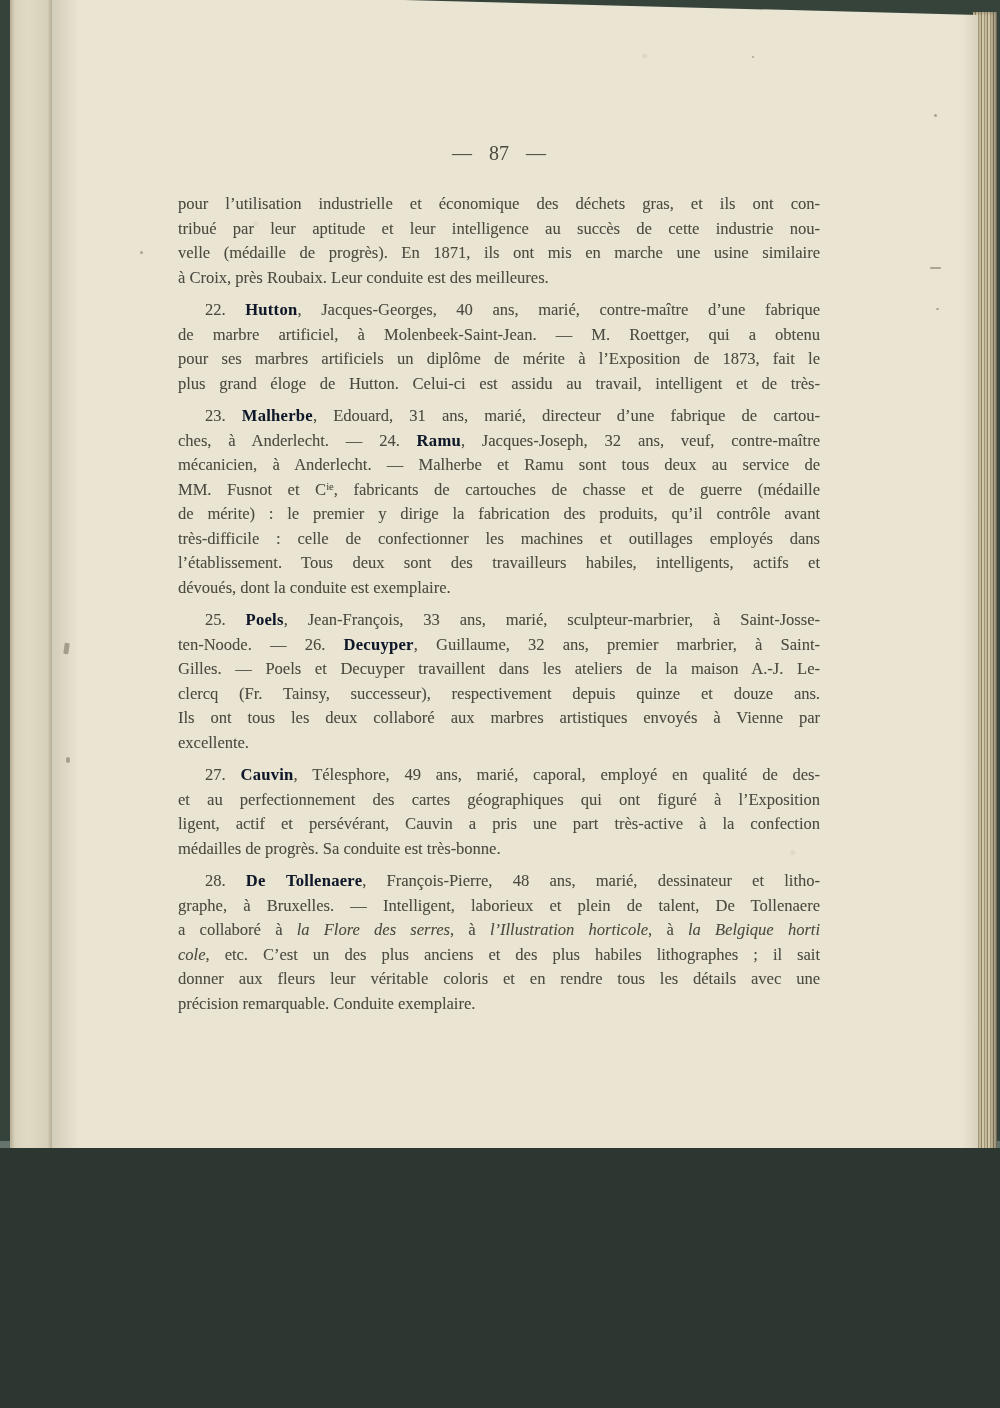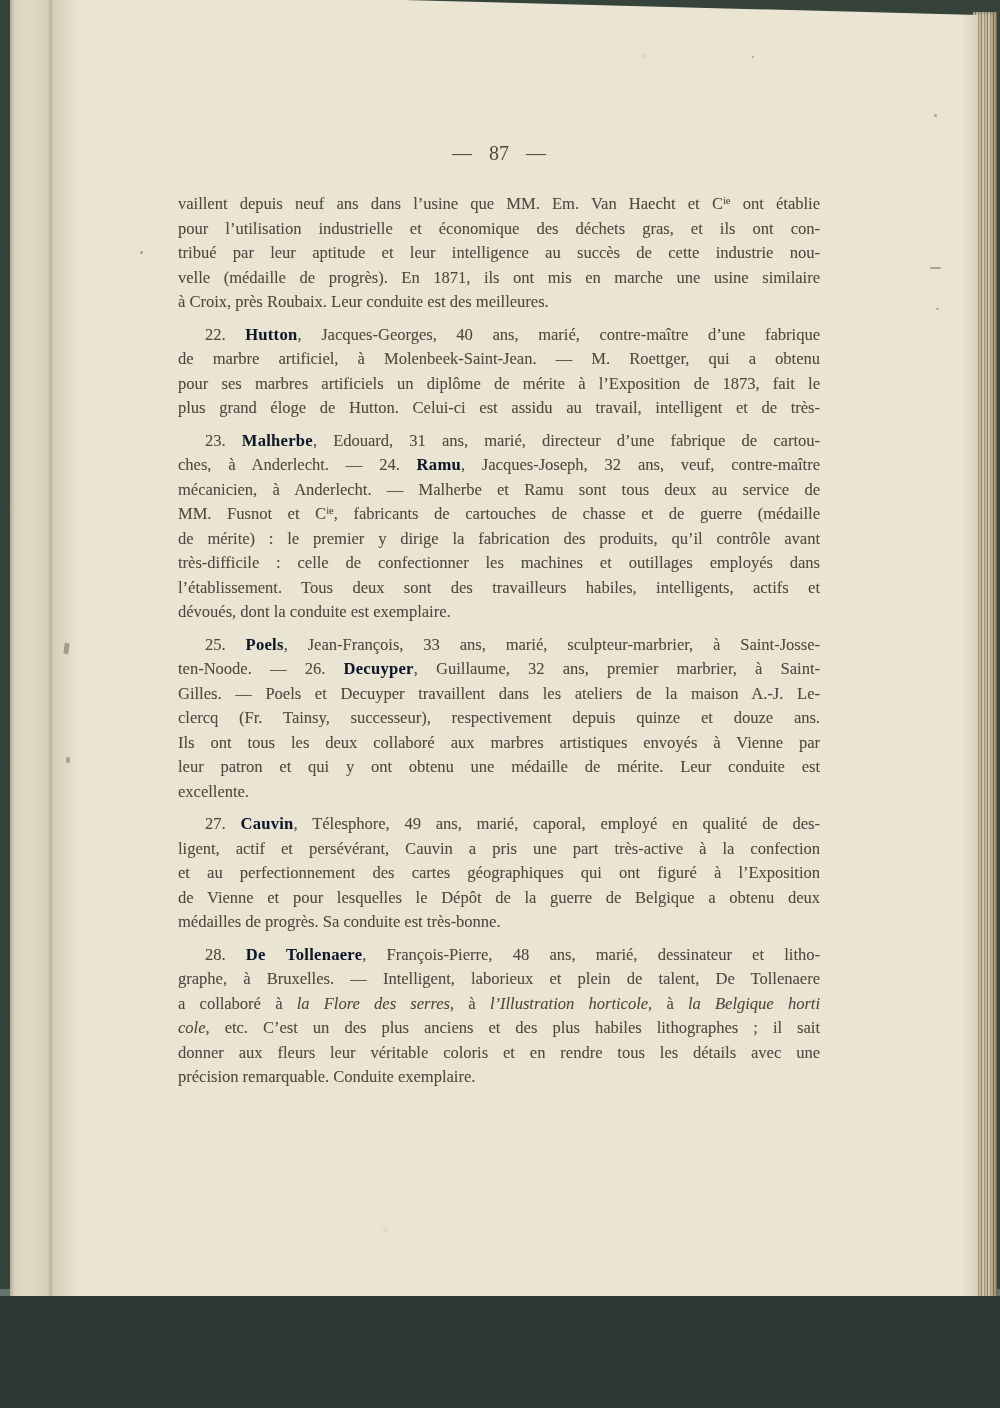--- a/index.html
+++ b/index.html
@@ -3,21 +3,21 @@
 <meta charset="utf-8">
 <style>
   html, body { margin: 0; padding: 0; }
   body {
     background: var(--cover_green_dark, #2b3730);
     font-family: "Liberation Serif", "DejaVu Serif", serif;
   }
   .book {
     position: relative;
     width: 1000px;
-    height: 1296px;
+    height: 1148px;
     background: var(--cover_green, #35433b);
     overflow: hidden;
   }
   
   .bottom-strip {
     position: absolute;
     left: 0; right: 0; bottom: 0;
     height: 7px;
     background: var(--bottom_strip, #6e7d78);
     opacity: .85;
@@ -108,21 +108,20 @@
     <div class="speck dash" style="left:12px; top:643px; width:5px; height:11px; transform:rotate(8deg);"></div>
     <div class="speck" style="left:14px; top:757px; width:4px; height:6px;"></div>
     <div class="speck" style="left:530px; top:1320px; width:3px; height:3px;"></div>
     <div class="speck" style="left:884px; top:308px; width:3px; height:2px;"></div>
     <div class="speck" style="left:700px; top:56px; width:2px; height:2px;"></div>
 
     <div class="text-block">
       <div class="header">— 87 —</div>
       <div class="paragraphs">
           <div class="para">
-            <div class="line first"><span>vaillent depuis neuf ans dans l’usine que MM. Em. Van Haecht et C</span><sup>ie</sup><span> ont établie</span></div>
             <div class="line"><span>pour l’utilisation industrielle et économique des déchets gras, et ils ont con-</span></div>
             <div class="line"><span>tribué par leur aptitude et leur intelligence au succès de cette industrie nou-</span></div>
             <div class="line"><span>velle (médaille de progrès). En 1871, ils ont mis en marche une usine similaire</span></div>
             <div class="line last"><span>à Croix, près Roubaix. Leur conduite est des meilleures.</span></div>
           </div>
           <div class="para indent">
             <div class="line first"><span>22. </span><span class="b">Hutton</span><span>, Jacques-Georges, 40 ans, marié, contre-maître d’une fabrique</span></div>
             <div class="line"><span>de marbre artificiel, à Molenbeek-Saint-Jean. — M. Roettger, qui a obtenu</span></div>
             <div class="line"><span>pour ses marbres artificiels un diplôme de mérite à l’Exposition de 1873, fait le</span></div>
             <div class="line"><span>plus grand éloge de Hutton. Celui-ci est assidu au travail, intelligent et de très-</span></div>
@@ -136,28 +135,26 @@
             <div class="line"><span>très-difficile : celle de confectionner les machines et outillages employés dans</span></div>
             <div class="line"><span>l’établissement. Tous deux sont des travailleurs habiles, intelligents, actifs et</span></div>
             <div class="line last"><span>dévoués, dont la conduite est exemplaire.</span></div>
           </div>
           <div class="para indent">
             <div class="line first"><span>25. </span><span class="b">Poels</span><span>, Jean-François, 33 ans, marié, sculpteur-marbrier, à Saint-Josse-</span></div>
             <div class="line"><span>ten-Noode. — 26. </span><span class="b">Decuyper</span><span>, Guillaume, 32 ans, premier marbrier, à Saint-</span></div>
             <div class="line"><span>Gilles. — Poels et Decuyper travaillent dans les ateliers de la maison A.-J. Le-</span></div>
             <div class="line"><span>clercq (Fr. Tainsy, successeur), respectivement depuis quinze et douze ans.</span></div>
             <div class="line"><span>Ils ont tous les deux collaboré aux marbres artistiques envoyés à Vienne par</span></div>
-            <div class="line"><span>leur patron et qui y ont obtenu une médaille de mérite. Leur conduite est</span></div>
             <div class="line last"><span>excellente.</span></div>
           </div>
           <div class="para indent">
             <div class="line first"><span>27. </span><span class="b">Cauvin</span><span>, Télesphore, 49 ans, marié, caporal, employé en qualité de des-</span></div>
+            <div class="line"><span>et au perfectionnement des cartes géographiques qui ont figuré à l’Exposition</span></div>
             <div class="line"><span>ligent, actif et persévérant, Cauvin a pris une part très-active à la confection</span></div>
-            <div class="line"><span>et au perfectionnement des cartes géographiques qui ont figuré à l’Exposition</span></div>
-            <div class="line"><span>de Vienne et pour lesquelles le Dépôt de la guerre de Belgique a obtenu deux</span></div>
             <div class="line last"><span>médailles de progrès. Sa conduite est très-bonne.</span></div>
           </div>
           <div class="para indent">
             <div class="line first"><span>28. </span><span class="b">De Tollenaere</span><span>, François-Pierre, 48 ans, marié, dessinateur et litho-</span></div>
             <div class="line"><span>graphe, à Bruxelles. — Intelligent, laborieux et plein de talent, De Tollenaere</span></div>
             <div class="line"><span>a collaboré à </span><span class="i">la Flore des serres</span><span>, à </span><span class="i">l’Illustration horticole</span><span>, à </span><span class="i">la Belgique horti</span></div>
             <div class="line"><span class="i">cole</span><span>, etc. C’est un des plus anciens et des plus habiles lithographes ; il sait</span></div>
             <div class="line"><span>donner aux fleurs leur véritable coloris et en rendre tous les détails avec une</span></div>
             <div class="line last"><span>précision remarquable. Conduite exemplaire.</span></div>
           </div>

